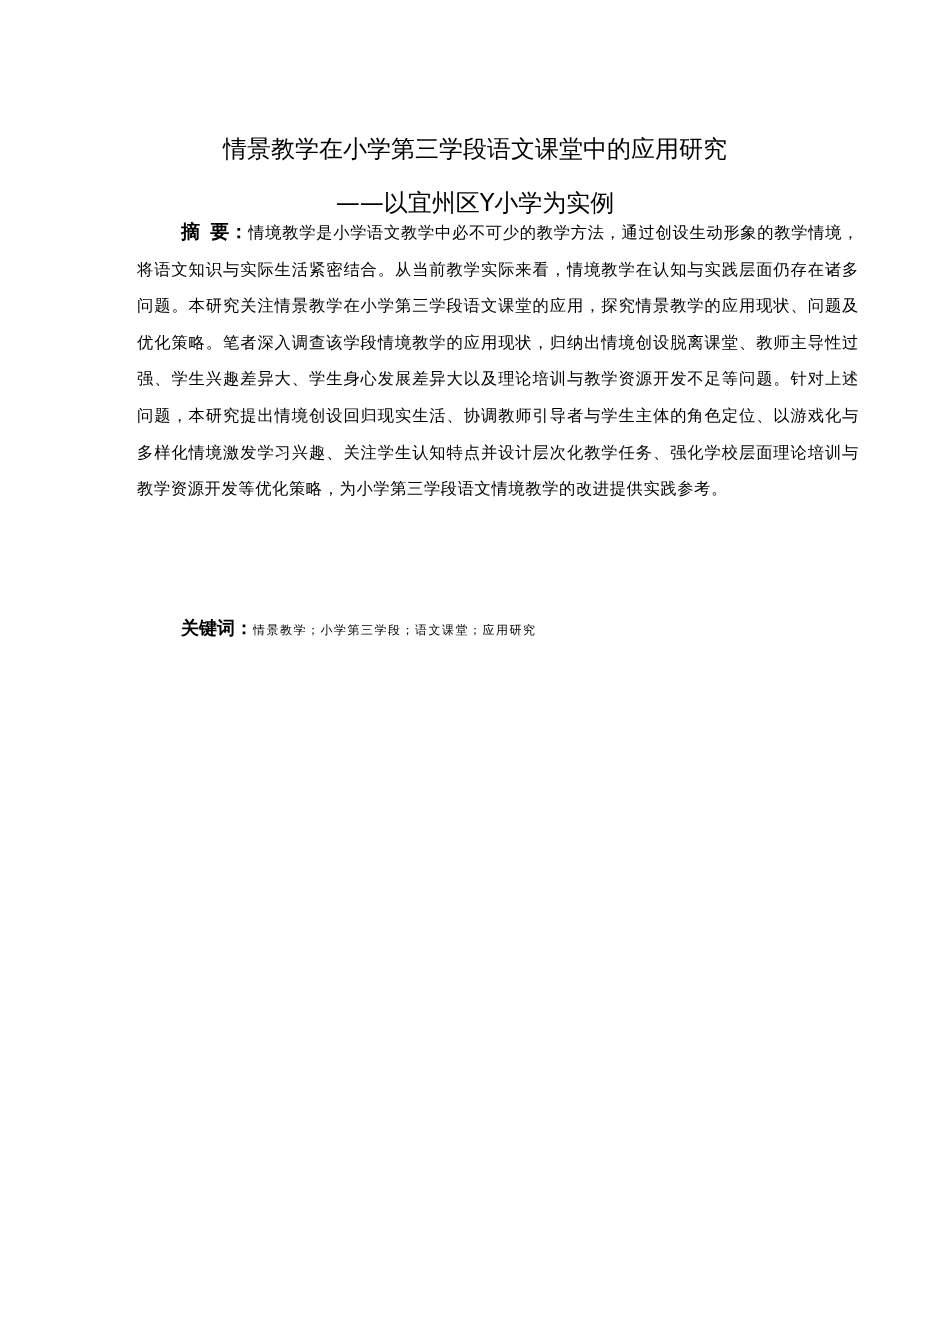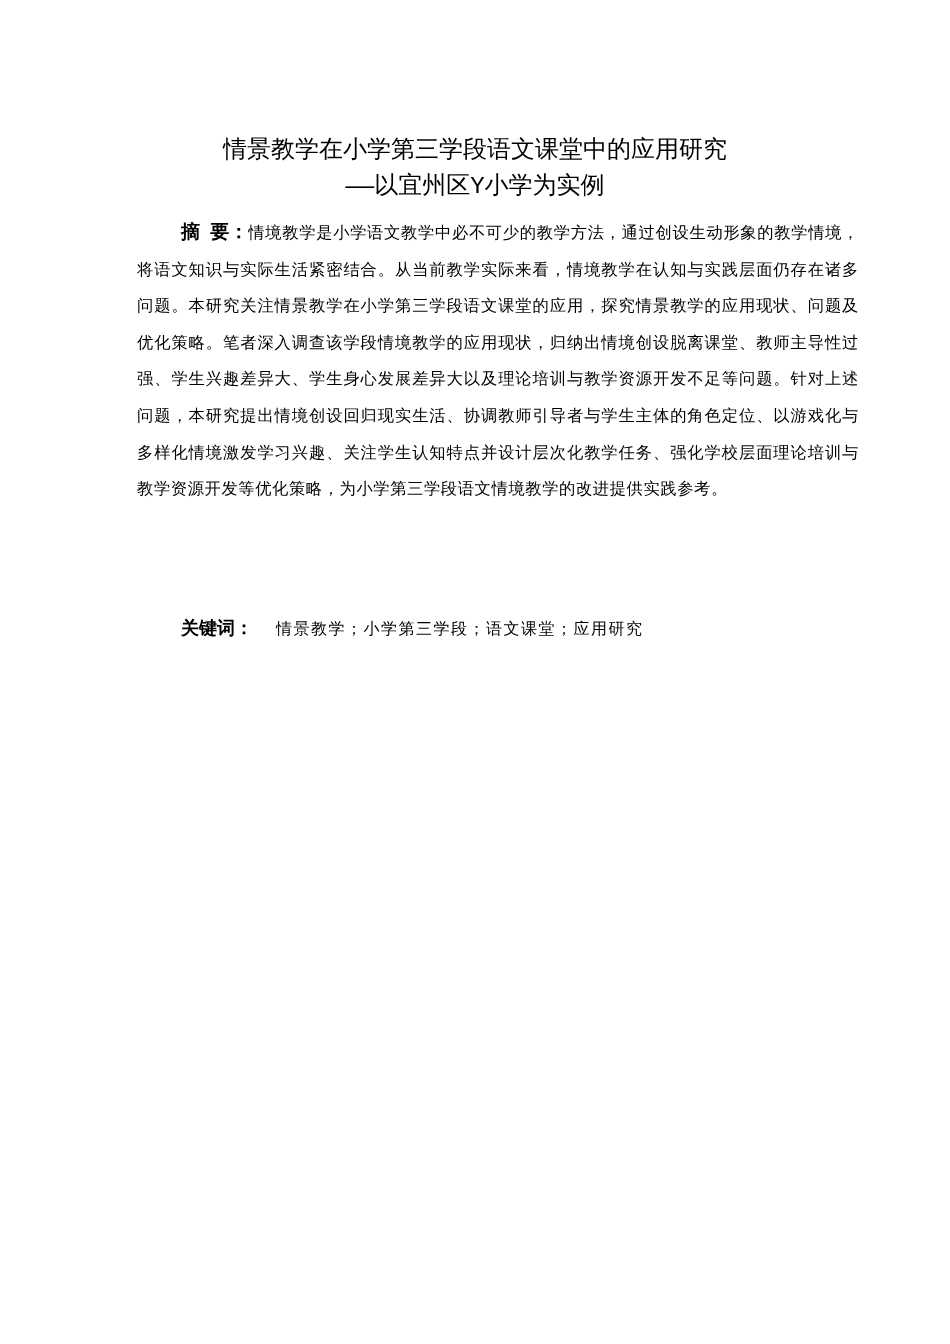--- a/index.html
+++ b/index.html
@@ -1,25 +1,25 @@
 <!DOCTYPE html>
 <html><head>
 <meta charset="utf-8">
 <style>
   html, body { margin: 0; padding: 0; background: #ffffff; }
   body { width: 950px; height: 1344px; position: relative; overflow: hidden; font-family: "DejaVu Sans", sans-serif; color: #000; }
   .title { position: absolute; left: 0; width: 950px; text-align: center; font-family: "DejaVu Sans", sans-serif; font-size: 24px; line-height: 32px; }
   .t1 { top: 133px; }
-  .t2 { top: 171px; font-family: Liberation Mono, monospace; }
+  .t2 { top: 187px; }
   .abstract { position: absolute; left: 137px; width: 722px; top: 214px; font-family: "DejaVu Serif", serif; font-size: 16.3px; line-height: 36.6px; text-align: justify; text-justify: inter-character; letter-spacing: 0.6px; }
   .abs-label { font-family: Liberation Sans, sans-serif; font-weight: bold; font-size: 19px; margin-left: 44px; letter-spacing: 0; }
   .abs-label .gap { display: inline-block; width: 10px; }
   .keywords { position: absolute; left: 181px; top: 615px; font-size: 16px; line-height: 26px; white-space: nowrap; }
   .kw-label { font-family: "DejaVu Sans", sans-serif; font-weight: bold; font-size: 18px; text-align: center; }
-  .kw-list { font-family: "DejaVu Serif", serif; font-size: 16px; letter-spacing: 1.5px; margin-left: 23px; }
+  .kw-list { font-family: "DejaVu Serif", serif; font-size: 12px; letter-spacing: 1.5px; }
 </style>
 </head>
 <body>
 
 <div class="title t1">情景教学在小学第三学段语文课堂中的应用研究</div>
 <div class="title t2">——以宜州区Y小学为实例</div>
 
 <div class="abstract"><span class="abs-label"><span>摘</span><span class="gap"></span><span>要：</span></span><span>情境教学是小学语文教学中必不可少的教学方法，通过创设生动形象的教学情境，将语文知识与实际生活紧密结合。从当前教学实际来看，情境教学在认知与实践层面仍存在诸多问题。本研究关注情景教学在小学第三学段语文课堂的应用，探究情景教学的应用现状、问题及优化策略。笔者深入调查该学段情境教学的应用现状，归纳出情境创设脱离课堂、教师主导性过强、学生兴趣差异大、学生身心发展差异大以及理论培训与教学资源开发不足等问题。针对上述问题，本研究提出情境创设回归现实生活、协调教师引导者与学生主体的角色定位、以游戏化与多样化情境激发学习兴趣、关注学生认知特点并设计层次化教学任务、强化学校层面理论培训与教学资源开发等优化策略，为小学第三学段语文情境教学的改进提供实践参考。</span></div>
 
 <div class="keywords">

